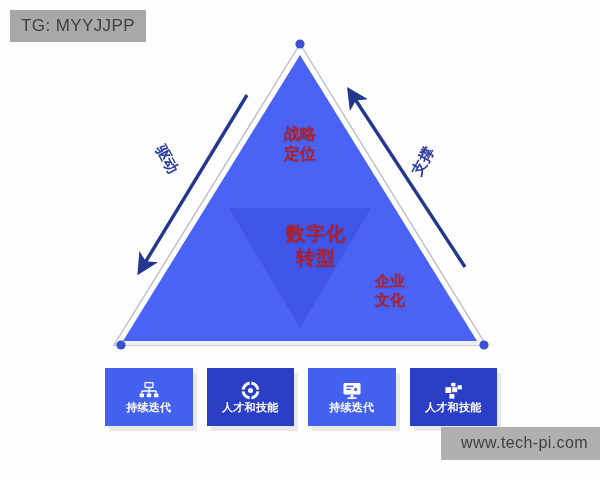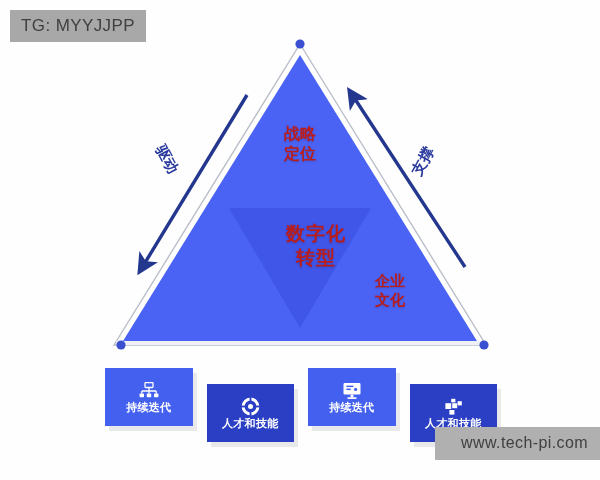--- a/index.html
+++ b/index.html
@@ -35,21 +35,21 @@
     font-family: "Liberation Sans", sans-serif;
   }
   #tag-top-left {
     left: 10px;
     top: 10px;
   }
   #watermark-bottom-right {
     right: 0px;
     bottom: 20px;
     font-size: 16px;
-    padding: 8px 12px 9px 26px;
+    padding: 8px 12px 9px 20px;
     background: #b0b0b0;
   }
 
   
   #diagram-svg {
     position: absolute;
     left: 0;
     top: 0;
     width: 600px;
     height: 480px;
@@ -132,21 +132,21 @@
     box-sizing: border-box;
     display: flex;
     flex-direction: column;
     align-items: center;
     justify-content: center;
     gap: 2px;
     color: #ffffff;
     box-shadow: 4px 5px 0 0 #e9e9ec;
   }
   .pillar-card.shade-light { background: #4360ef; }
-  .pillar-card.shade-dark  { background: #2a3fc4; margin-top: 16px; }
+  .pillar-card.shade-dark  { background: #2a3fc4; }
 
   .pillar-icon {
     width: 22px;
     height: 19px;
     display: flex;
     align-items: center;
     justify-content: center;
   }
   .pillar-icon svg { display: block; }
 

